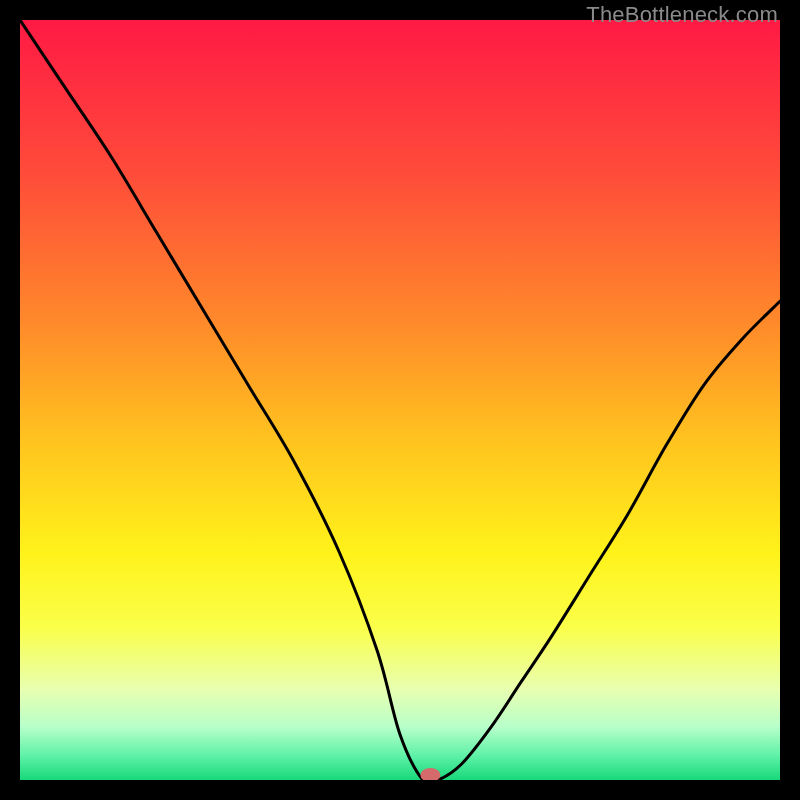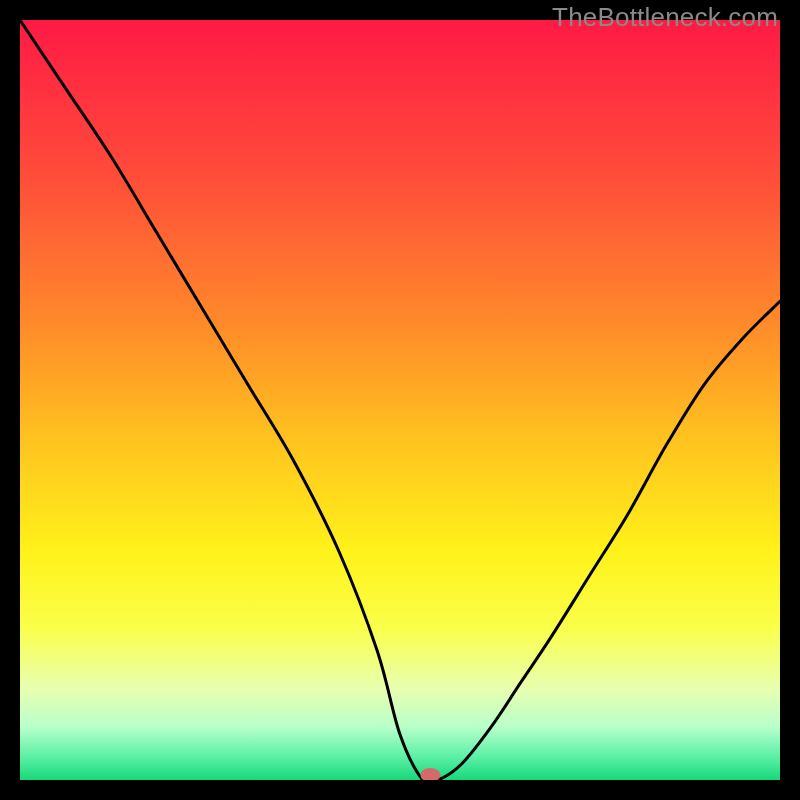--- a/index.html
+++ b/index.html
@@ -24,21 +24,21 @@
     left: 0;
     top: 0;
     width: 760px;
     height: 760px;
   }
   .watermark {
     position: absolute;
     top: 2px;
     right: 22px;
     color: #8a8a8a;
-    font-size: 26px;
+    font-size: 22px;
     letter-spacing: 0.2px;
     font-weight: 500;
     user-select: none;
   }
   svg { display: block; }
 </style>
 </head>
 <body>
 
 <div class="frame">

